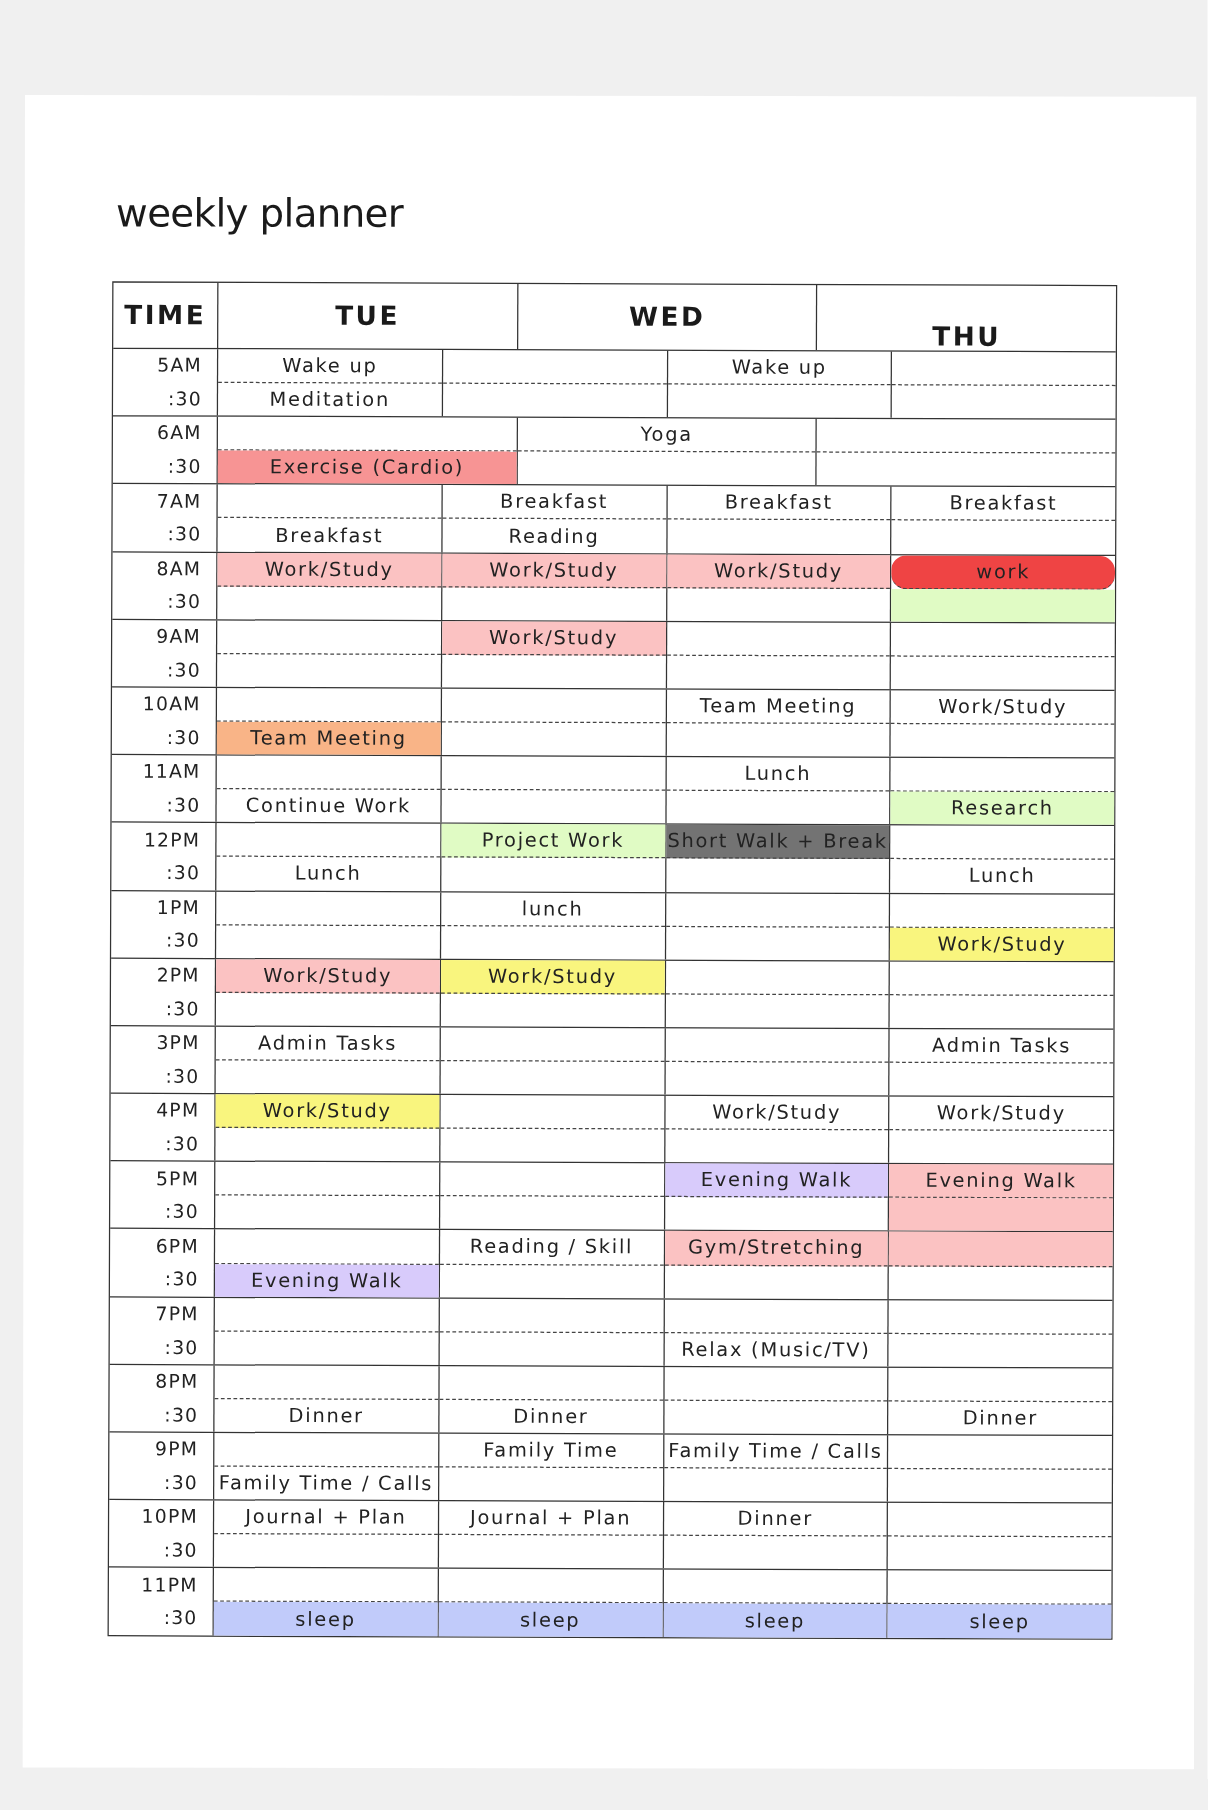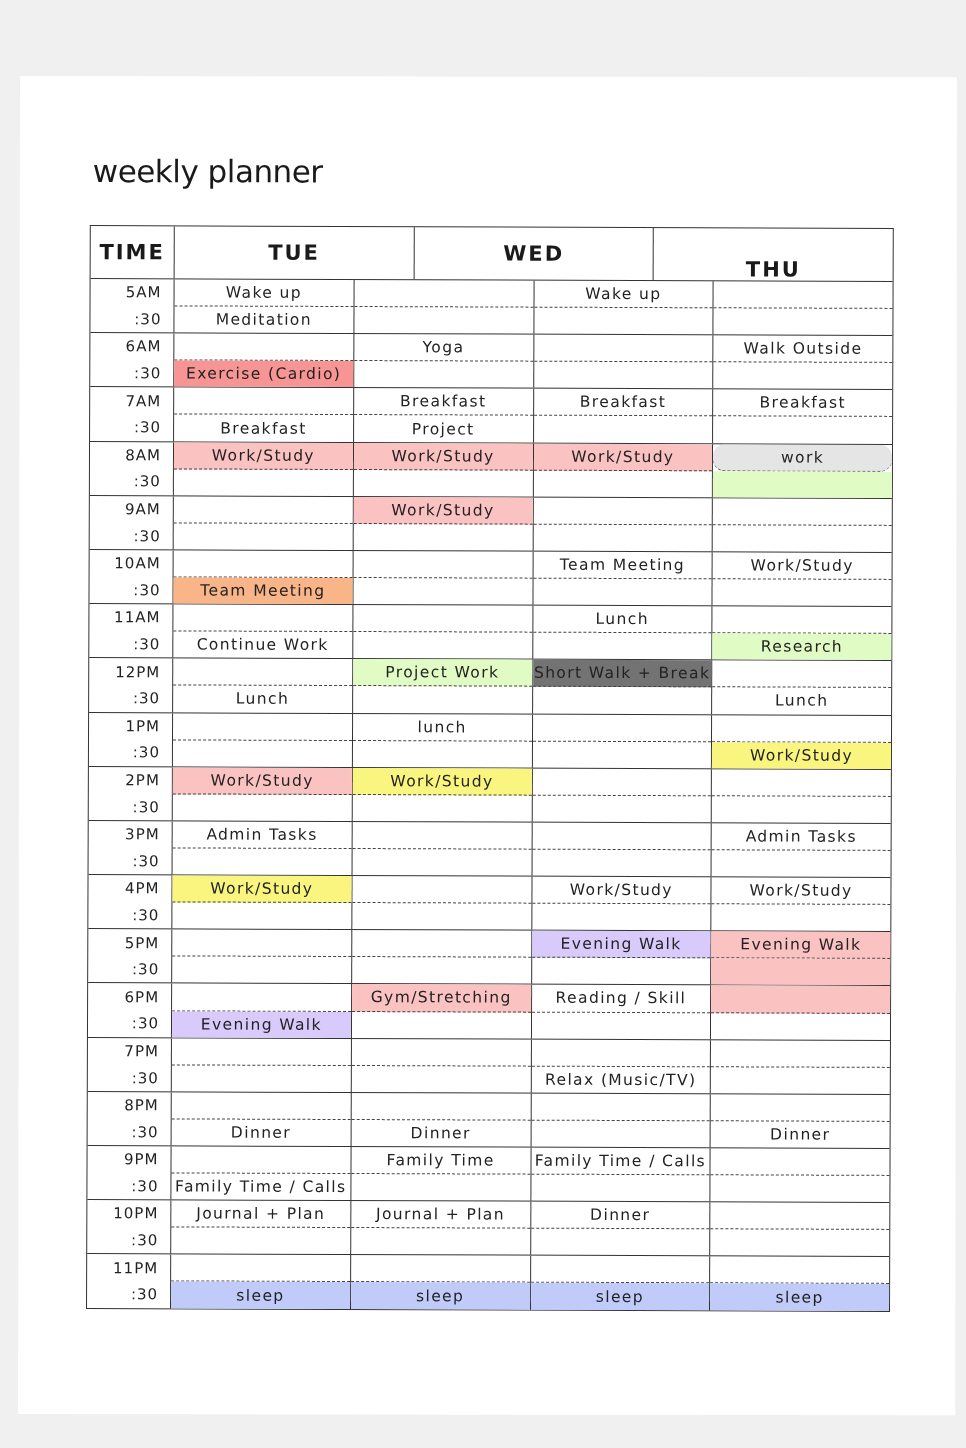--- a/index.html
+++ b/index.html
@@ -67,37 +67,33 @@
             <div class="slot" id="slot-1-0-1" style="background: rgb(247, 148, 148); text-align: right;">Exercise (Cardio)</div>
           </div>
           <div class="dcell">
             <div class="slot top" id="slot-1-1-0">Yoga</div>
             <div class="slot" id="slot-1-1-1"></div>
           </div>
           <div class="dcell">
             <div class="slot top" id="slot-1-2-0"></div>
             <div class="slot" id="slot-1-2-1"></div>
           </div>
-          <div class="dcell">
-            <div class="slot top" id="slot-1-3-0">Walk Outside</div>
-            <div class="slot" id="slot-1-3-1"></div>
-          </div>
         </div>
         <div class="hour">
           <div class="tcell">
             <span>7AM</span>
             <span>:30</span>
           </div>
           <div class="dcell">
             <div class="slot top" id="slot-2-0-0"></div>
             <div class="slot" id="slot-2-0-1">Breakfast</div>
           </div>
           <div class="dcell">
             <div class="slot top" id="slot-2-1-0">Breakfast</div>
-            <div class="slot" id="slot-2-1-1">Project</div>
+            <div class="slot" id="slot-2-1-1">Reading</div>
           </div>
           <div class="dcell">
             <div class="slot top" id="slot-2-2-0">Breakfast</div>
             <div class="slot" id="slot-2-2-1"></div>
           </div>
           <div class="dcell">
             <div class="slot top" id="slot-2-3-0">Breakfast</div>
             <div class="slot" id="slot-2-3-1"></div>
           </div>
         </div>
@@ -112,21 +108,21 @@
           </div>
           <div class="dcell">
             <div class="slot top" id="slot-3-1-0" style="background: rgb(251, 194, 194);">Work/Study</div>
             <div class="slot" id="slot-3-1-1"></div>
           </div>
           <div class="dcell">
             <div class="slot top" id="slot-3-2-0" style="background: rgb(251, 194, 194);">Work/Study</div>
             <div class="slot" id="slot-3-2-1"></div>
           </div>
           <div class="dcell">
-            <div class="slot top" id="slot-3-3-0" style="background: #e5e5e5; border-radius: 12px;">work</div>
+            <div class="slot top" id="slot-3-3-0" style="background: #ef4444; border-radius: 12px;">work</div>
             <div class="slot" id="slot-3-3-1" style="background: rgb(224, 251, 196);"></div>
           </div>
         </div>
         <div class="hour">
           <div class="tcell">
             <span>9AM</span>
             <span>:30</span>
           </div>
           <div class="dcell">
             <div class="slot top" id="slot-4-0-0"></div>
@@ -324,26 +320,26 @@
         <div class="hour">
           <div class="tcell">
             <span>6PM</span>
             <span>:30</span>
           </div>
           <div class="dcell">
             <div class="slot top" id="slot-13-0-0"></div>
             <div class="slot" id="slot-13-0-1" style="background: rgb(216, 203, 251);">Evening Walk</div>
           </div>
           <div class="dcell">
+            <div class="slot top" id="slot-13-2-0">Reading / Skill</div>
+            <div class="slot" id="slot-13-2-1"></div>
+          </div>
+          <div class="dcell">
             <div class="slot top" id="slot-13-1-0" style="background: rgb(251, 194, 194);">Gym/Stretching</div>
             <div class="slot" id="slot-13-1-1"></div>
-          </div>
-          <div class="dcell">
-            <div class="slot top" id="slot-13-2-0">Reading / Skill</div>
-            <div class="slot" id="slot-13-2-1"></div>
           </div>
           <div class="dcell">
             <div class="slot top" id="slot-13-3-0" style="background: rgb(251, 194, 194);"></div>
             <div class="slot" id="slot-13-3-1"></div>
           </div>
         </div>
         <div class="hour">
           <div class="tcell">
             <span>7PM</span>
             <span>:30</span>

